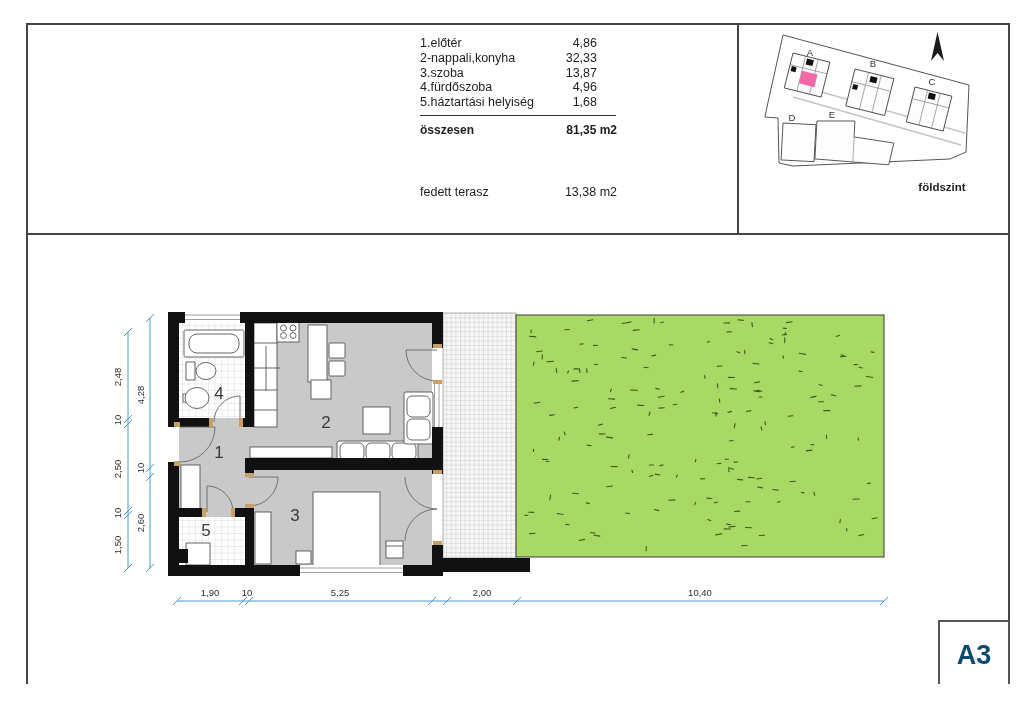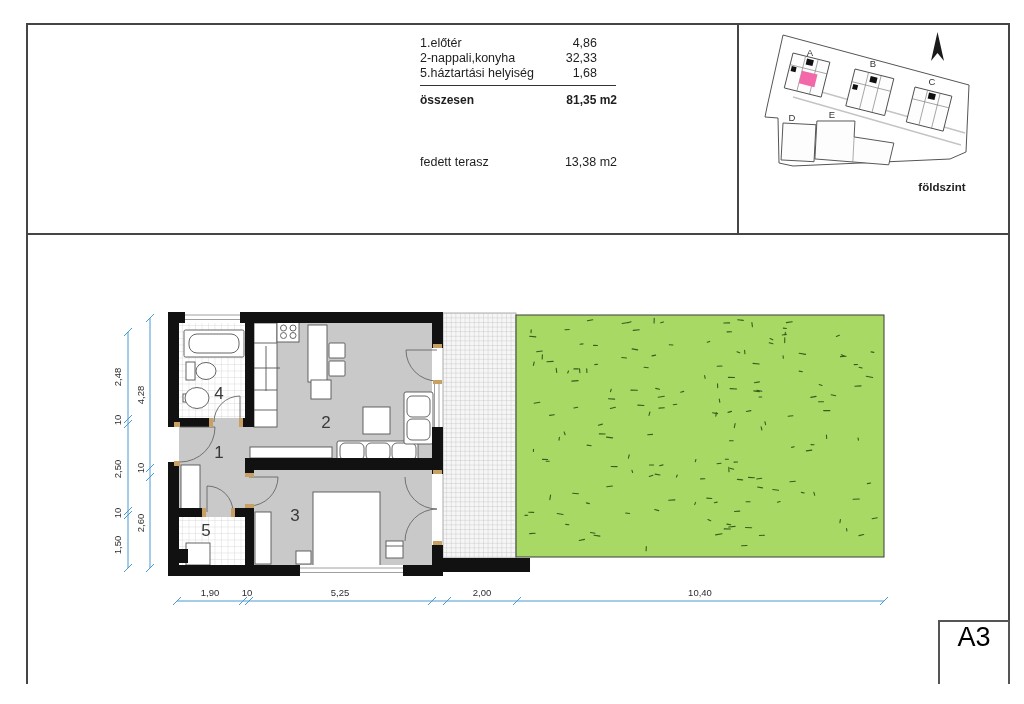--- a/index.html
+++ b/index.html
@@ -14,22 +14,22 @@
   .srow .lbl{flex:1;white-space:pre;}
   .srow .val{text-align:center;white-space:pre;}
   .srow.r5 .val{padding-right:20px;}
   .sep{border-top:1.2px solid #333;margin-top:5px;width:196px;}
   .total{margin-top:5px;font-weight:bold;font-size:12px;line-height:19px;}
   .extras{margin-top:10px;}
   .extras .srow{line-height:15px;margin-top:45px;}
   .siteplan{position:absolute;left:737px;top:23px;width:273px;height:210px;}
   .plan{position:absolute;left:26px;top:233px;width:984px;height:457px;}
   .sheetbox{position:absolute;left:938px;top:620px;width:72px;height:70px;border:2px solid #555;
-            box-sizing:border-box;background:#fff;display:flex;justify-content:center;
-            font-size:27px;font-weight:normal;color:#000000;}
+            box-sizing:border-box;background:#fff;display:flex;align-items:center;justify-content:center;
+            font-size:27px;font-weight:bold;color:#0c4a6e;}
   svg text{font-family:"Liberation Sans",sans-serif;}
   .dimtxt{font-size:9.5px;fill:#2e2e2e;}
   .roomnum{font-size:17px;fill:#3a3a3a;}
   .bletter{font-size:9.5px;fill:#333;}
 </style>
 </head>
 <body>
 
 <div class="page">
 
@@ -39,20 +39,28 @@
   </div>
 
   <div class="summary">
     <div class="srow r5">
       <span class="lbl">1.előtér</span>
       <span class="val">4,86</span>
     </div>
     <div class="srow r5">
       <span class="lbl">2-nappali,konyha</span>
       <span class="val">32,33</span>
+    </div>
+    <div class="srow r5">
+      <span class="lbl">3.szoba</span>
+      <span class="val">13,87</span>
+    </div>
+    <div class="srow r5">
+      <span class="lbl">4.fürdőszoba</span>
+      <span class="val">4,96</span>
     </div>
     <div class="srow r5">
       <span class="lbl">5.háztartási helyiség</span>
       <span class="val">1,68</span>
     </div>
     <div class="sep"></div>
     <div class="srow total">
       <span class="lbl">összesen</span>
       <span class="val">81,35 m2</span>
     </div>

